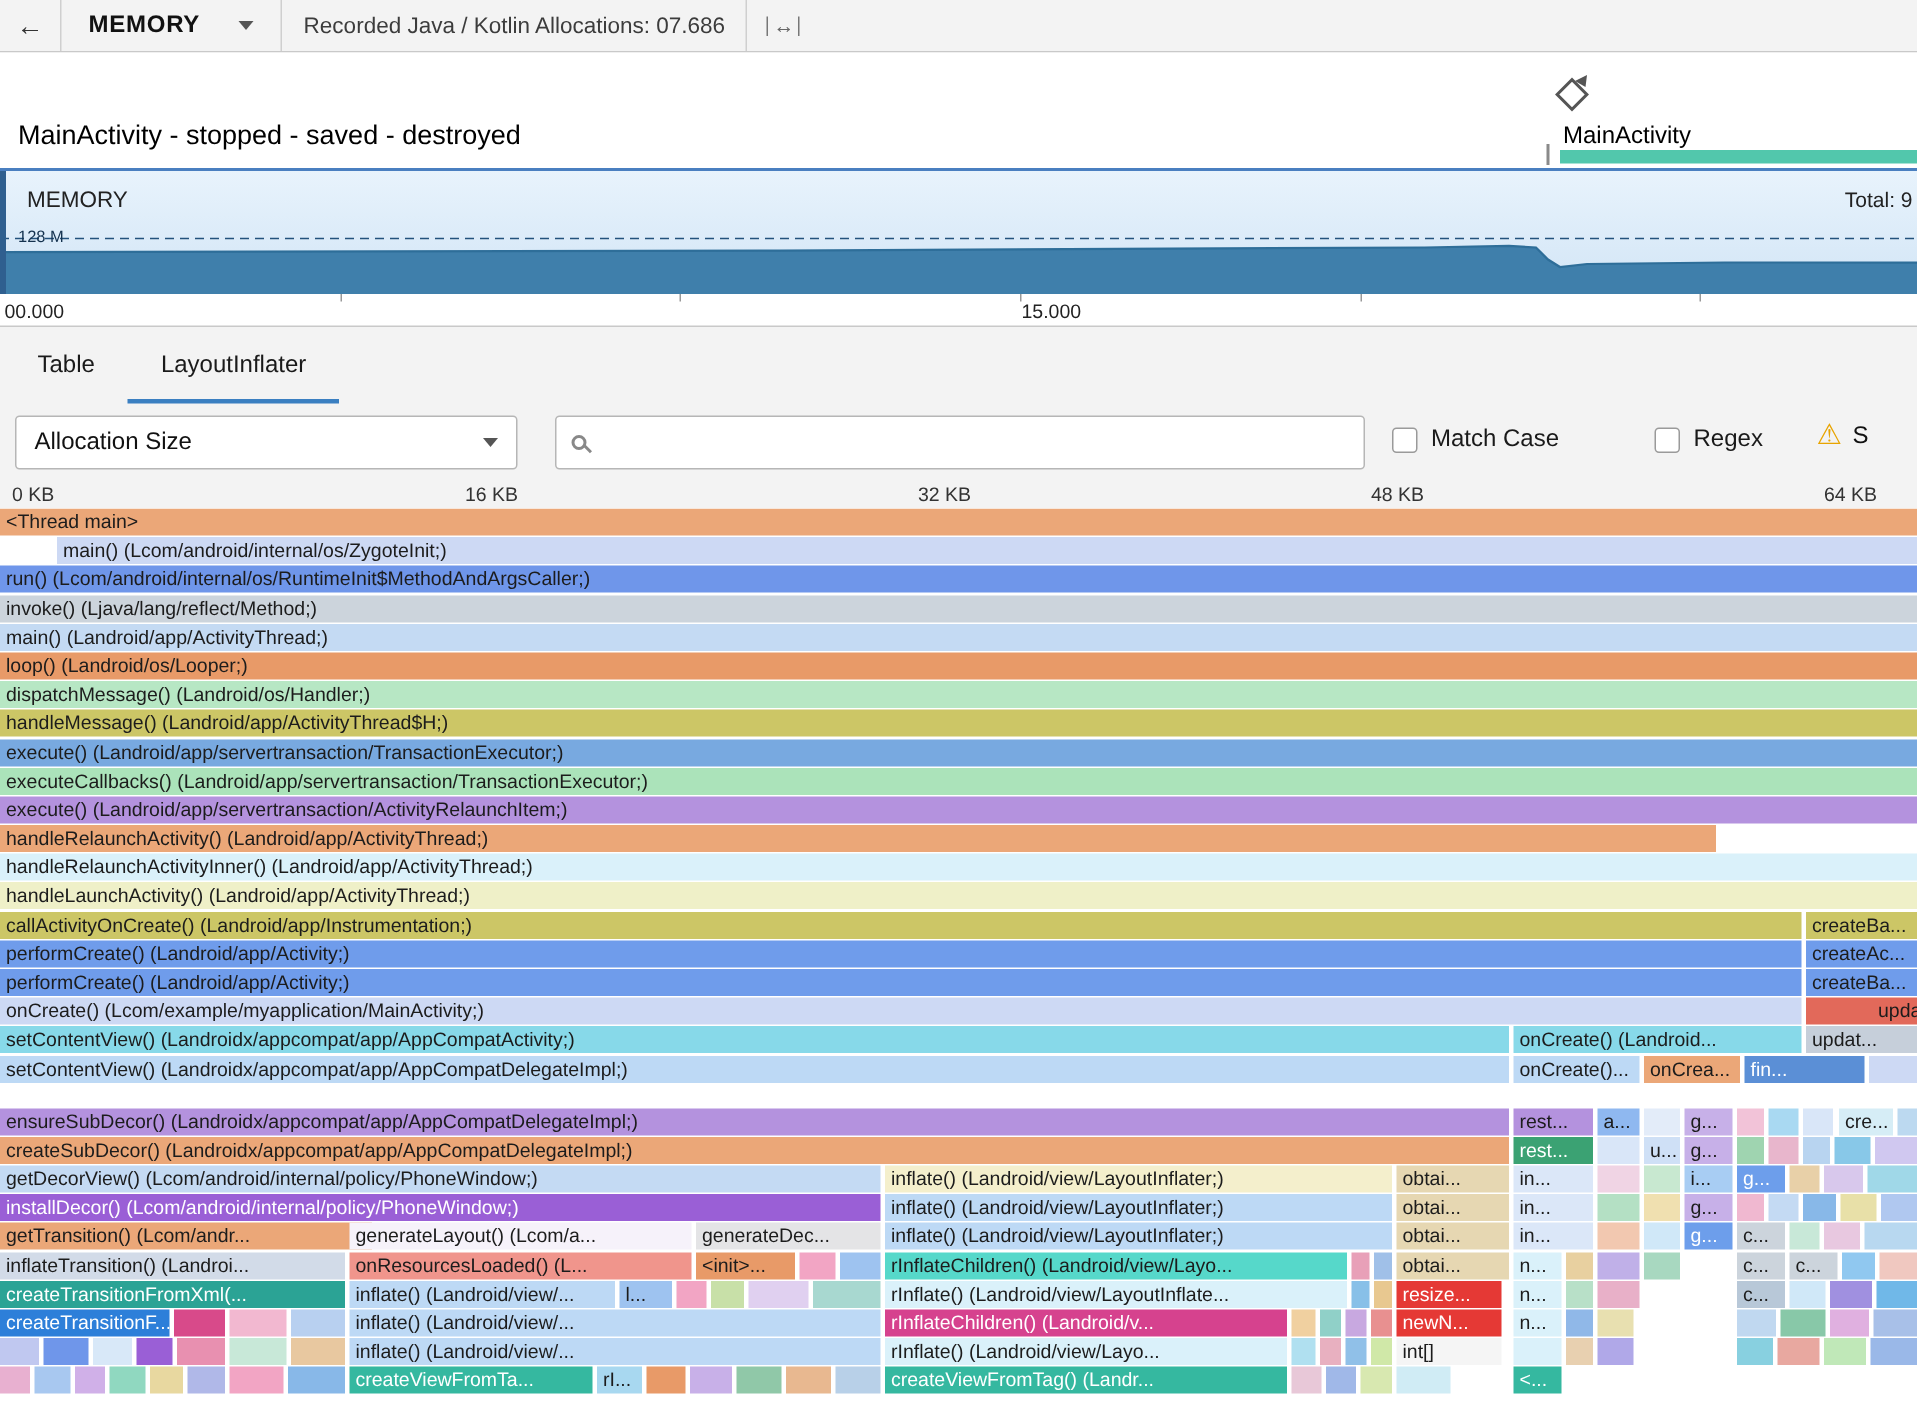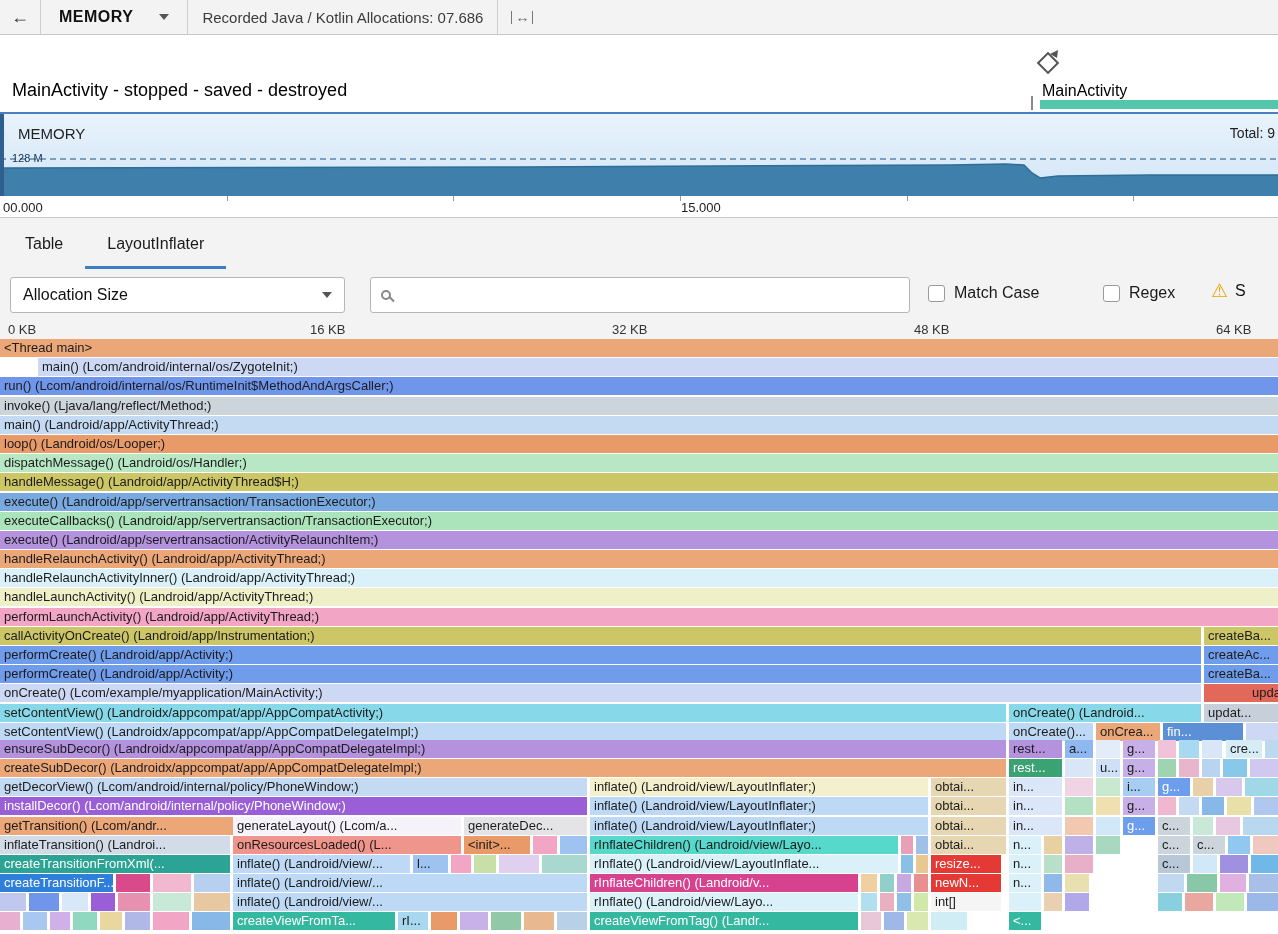--- a/index.html
+++ b/index.html
@@ -202,30 +202,27 @@
     <div class="frow" style="height: 19.2px;">
       <div class="seg" title="execute() (Landroid/app/servertransaction/TransactionExecutor;)" style="left: 0px; width: 1278px; background: rgb(120, 169, 224);">execute() (Landroid/app/servertransaction/TransactionExecutor;)</div>
     </div>
     <div class="frow" style="height: 19.2px;">
       <div class="seg" title="executeCallbacks() (Landroid/app/servertransaction/TransactionExecutor;)" style="left: 0px; width: 1278px; background: rgb(171, 227, 186);">executeCallbacks() (Landroid/app/servertransaction/TransactionExecutor;)</div>
     </div>
     <div class="frow" style="height: 19.2px;">
       <div class="seg" title="execute() (Landroid/app/servertransaction/ActivityRelaunchItem;)" style="left: 0px; width: 1278px; background: rgb(180, 146, 222);">execute() (Landroid/app/servertransaction/ActivityRelaunchItem;)</div>
     </div>
     <div class="frow" style="height: 19.2px;">
-      <div class="seg" title="handleRelaunchActivity() (Landroid/app/ActivityThread;)" style="left: 0px; width: 1278px; background: rgb(235, 167, 120);">handleRelaunchActivity() (Landroid/app/ActivityThread;)</div>
+      <div class="seg" title="handleRelaunchActivity() (Landroid/app/ActivityThread;)" style="left: 0px; width: 1144px; background: rgb(235, 167, 120);">handleRelaunchActivity() (Landroid/app/ActivityThread;)</div>
     </div>
     <div class="frow" style="height: 19.2px;">
       <div class="seg" title="handleRelaunchActivityInner() (Landroid/app/ActivityThread;)" style="left: 0px; width: 1278px; background: rgb(218, 241, 250);">handleRelaunchActivityInner() (Landroid/app/ActivityThread;)</div>
     </div>
     <div class="frow" style="height: 19.2px;">
       <div class="seg" title="handleLaunchActivity() (Landroid/app/ActivityThread;)" style="left: 0px; width: 1278px; background: rgb(239, 240, 200);">handleLaunchActivity() (Landroid/app/ActivityThread;)</div>
-    </div>
-    <div class="frow" style="height: 19.2px;">
-      <div class="seg" title="performLaunchActivity() (Landroid/app/ActivityThread;)" style="left: 0px; width: 1278px; background: rgb(242, 165, 196);">performLaunchActivity() (Landroid/app/ActivityThread;)</div>
     </div>
     <div class="frow" style="height: 19.2px;">
       <div class="seg" title="callActivityOnCreate() (Landroid/app/Instrumentation;)" style="left: 0px; width: 1201px; background: rgb(204, 198, 102);">callActivityOnCreate() (Landroid/app/Instrumentation;)</div>
       <div class="seg" title="createBa..." style="left: 1204px; width: 74px; background: rgb(204, 198, 102);">createBa...</div>
     </div>
     <div class="frow" style="height: 19.2px;">
       <div class="seg" title="performCreate() (Landroid/app/Activity;)" style="left: 0px; width: 1201px; background: rgb(111, 156, 235);">performCreate() (Landroid/app/Activity;)</div>
       <div class="seg" title="createAc..." style="left: 1204px; width: 74px; background: rgb(111, 156, 235);">createAc...</div>
     </div>
     <div class="frow" style="height: 19.2px;">
@@ -234,21 +231,21 @@
     </div>
     <div class="frow" style="height: 19.2px;">
       <div class="seg" title="onCreate() (Lcom/example/myapplication/MainActivity;)" style="left: 0px; width: 1201px; background: rgb(205, 217, 244);">onCreate() (Lcom/example/myapplication/MainActivity;)</div>
       <div class="seg" title="updateRe..." style="left: 1204px; width: 74px; background: rgb(226, 105, 90); padding-left: 48px;">updateRe...</div>
     </div>
     <div class="frow" style="height: 19.2px;">
       <div class="seg" title="setContentView() (Landroidx/appcompat/app/AppCompatActivity;)" style="left: 0px; width: 1006px; background: rgb(135, 217, 233);">setContentView() (Landroidx/appcompat/app/AppCompatActivity;)</div>
       <div class="seg" title="onCreate() (Landroid..." style="left: 1009px; width: 192px; background: rgb(135, 217, 233);">onCreate() (Landroid...</div>
       <div class="seg" title="updat..." style="left: 1204px; width: 74px; background: rgb(198, 207, 218);">updat...</div>
     </div>
-    <div class="frow" style="height: 17px;">
+    <div class="frow" style="height: 35px;">
       <div class="seg" title="setContentView() (Landroidx/appcompat/app/AppCompatDelegateImpl;)" style="left: 0px; width: 1006px; background: rgb(189, 217, 245);">setContentView() (Landroidx/appcompat/app/AppCompatDelegateImpl;)</div>
       <div class="seg" title="onCreate()..." style="left: 1009px; width: 84px; background: rgb(189, 217, 245);">onCreate()...</div>
       <div class="seg" title="onCrea..." style="left: 1096px; width: 64px; background: rgb(235, 167, 120);">onCrea...</div>
       <div class="seg wt" title="fin..." style="left: 1163px; width: 80px; background: rgb(91, 143, 214);">fin...</div>
       <div class="seg" style="left: 1246px; width: 32px; background: rgb(205, 217, 244);"></div>
     </div>
     <div class="frow" style="height: 19.2px;">
       <div class="seg" title="ensureSubDecor() (Landroidx/appcompat/app/AppCompatDelegateImpl;)" style="left: 0px; width: 1006px; background: rgb(180, 146, 222);">ensureSubDecor() (Landroidx/appcompat/app/AppCompatDelegateImpl;)</div>
       <div class="seg" title="rest..." style="left: 1009px; width: 53px; background: rgb(180, 146, 222);">rest...</div>
       <div class="seg" title="a..." style="left: 1065px; width: 28px; background: rgb(143, 184, 240);">a...</div>

